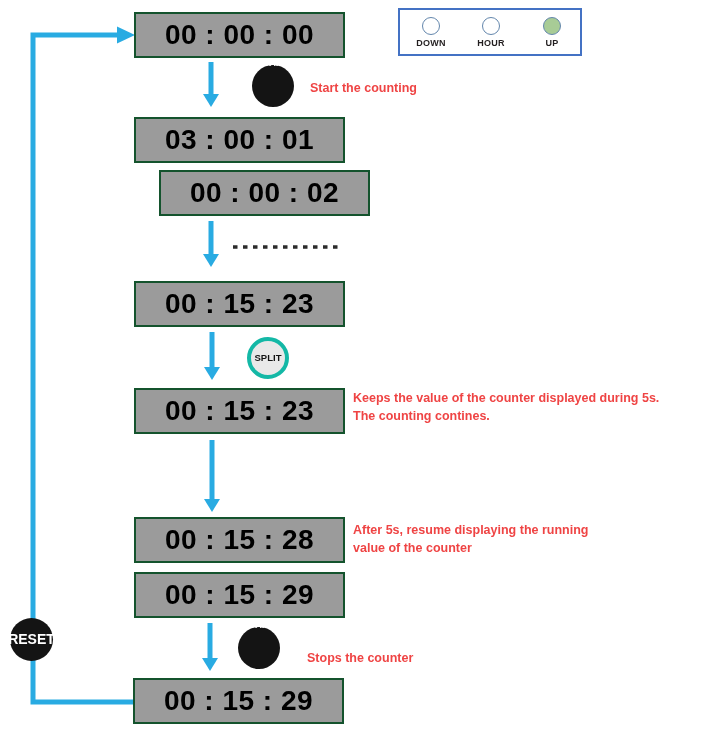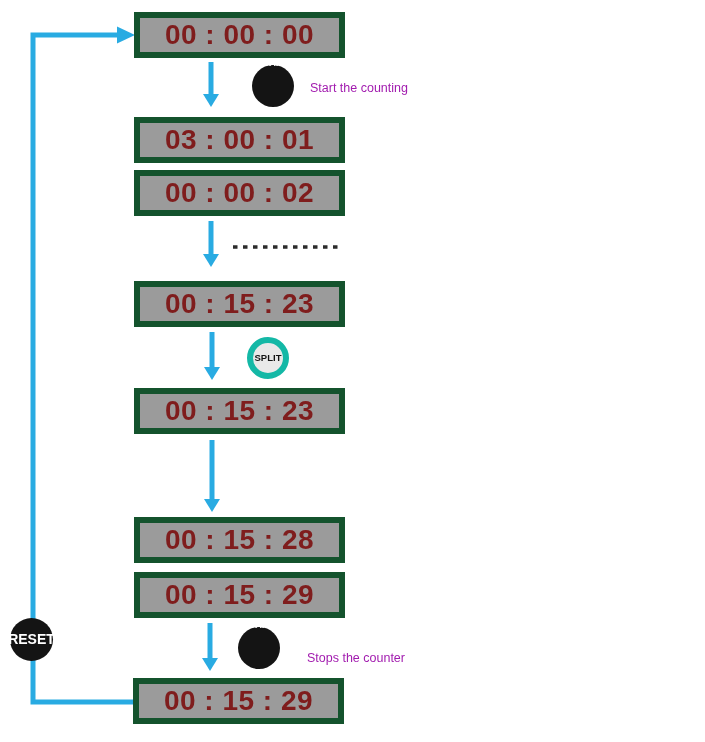--- a/index.html
+++ b/index.html
@@ -14,32 +14,32 @@
   .stage { position: absolute; inset: 0; width: 705px; height: 742px; }
 
   
   .flow-svg { position: absolute; left: 0; top: 0; width: 705px; height: 742px; }
 
   
   .display {
     position: absolute;
     left: 134px; width: 211px; height: 46px;
     background: #9b9b9b;
-    border: 6px solid #14532d;
+    border: 2px solid #14532d;
     box-sizing: border-box;
     display: flex; align-items: center; justify-content: center;
-    color: #7f1d1d;
+    color: #000000;
     font-size: 28px;
     font-weight: bold;
     letter-spacing: 0.5px;
     white-space: nowrap;
   }
   .d1 { top: 12px;  }
   .d2 { top: 117px; }
-  .d3 { top: 170px; }
+  .d3 { top: 170px; margin-left: 25px; }
   .d4 { top: 281px; }
   .d5 { top: 388px; }
   .d6 { top: 517px; text-align: right; }
   .d7 { top: 572px; }
   .d8 { top: 678px; left: 133px; }
 
   
   .round-btn {
     position: absolute;
     border-radius: 50%;
@@ -48,30 +48,31 @@
     font-weight: bold;
     text-align: center;
     box-sizing: border-box;
     line-height: 1.2;
   }
   .btn-black { background: #141414; color: #ffffff; font-size: 9.5px; gap: 36px; }
   .ss1   { left: 252px; top: 65px;  width: 42px; height: 42px; }
   .ss2   { left: 238px; top: 627px; width: 42px; height: 42px; }
   .split { left: 247px; top: 337px; width: 42px; height: 42px;
            background: #e9e9e9; color: #141414;
-           border: 6px solid #14b8a6; font-size: 9.5px; }
+           border: 4px solid #14b8a6; font-size: 9.5px; }
   .reset { left: 10px; top: 618px; width: 43px; height: 43px; font-size: 14px; }
 
   
   .note {
     position: absolute;
     font-size: 12.5px;
     line-height: 1.45;
     white-space: pre-line;
-    color: #a21caf;
+    color: #ef4444;
+    font-weight: bold;
   }
   .note-start  { left: 310px; top: 79px;  }
   .note-split  { left: 353px; top: 389px; width: 352px; }
   .note-resume { left: 353px; top: 521px; width: 340px; }
   .note-stop   { left: 307px; top: 641px; margin-top: 8px; }
 
   
   .legend {
     position: absolute;
     left: 398px; top: 8px; width: 184px; height: 48px;
@@ -130,20 +131,34 @@
       <polygon points="204,499 220,499 212,512" fill="#29abe2"></polygon>
     </g>
     <g>
       <line x1="210" y1="623" x2="210" y2="659" stroke="#29abe2" stroke-width="5"></line>
       <polygon points="202,658 218,658 210,671" fill="#29abe2"></polygon>
     </g>
 
     <line x1="233" y1="247" x2="343" y2="247" stroke="#2b2b2b" stroke-width="3.5" stroke-dasharray="4.5 5.5"></line>
   </svg>
 
+  <div class="legend">
+    <div class="legend-item li-down">
+      <div class="legend-circle"></div>
+      <div class="legend-label">DOWN</div>
+    </div>
+    <div class="legend-item li-hour">
+      <div class="legend-circle"></div>
+      <div class="legend-label">HOUR</div>
+    </div>
+    <div class="legend-item li-up">
+      <div class="legend-circle on"></div>
+      <div class="legend-label">UP</div>
+    </div>
+  </div>
 
   <div class="display d1">00 : 00 : 00</div>
   <div class="display d2">03 : 00 : 01</div>
   <div class="display d3">00 : 00 : 02</div>
   <div class="display d4">00 : 15 : 23</div>
   <div class="display d5">00 : 15 : 23</div>
   <div class="display d6">00 : 15 : 28</div>
   <div class="display d7">00 : 15 : 29</div>
   <div class="display d8">00 : 15 : 29</div>
 
@@ -159,15 +174,19 @@
   <div class="round-btn btn-black ss2">
     <span>START</span>
     <span>STOP</span>
   </div>
 
   <div class="round-btn btn-black reset">
     <span>RESET</span>
   </div>
 
   <div class="note note-start">Start the counting</div>
+  <div class="note note-split">Keeps the value of the counter displayed during 5s.
+The counting contines.</div>
+  <div class="note note-resume">After 5s, resume displaying the running
+value of the counter</div>
   <div class="note note-stop">Stops the counter</div>
 
 </div>
 
 </body></html>

